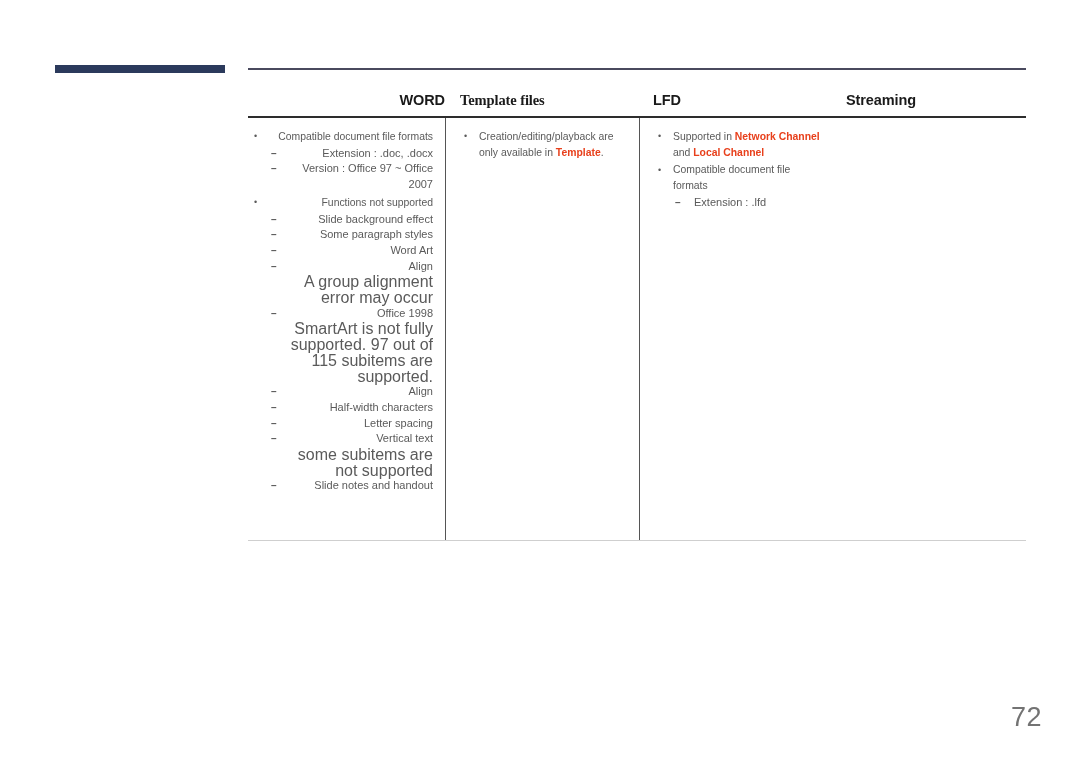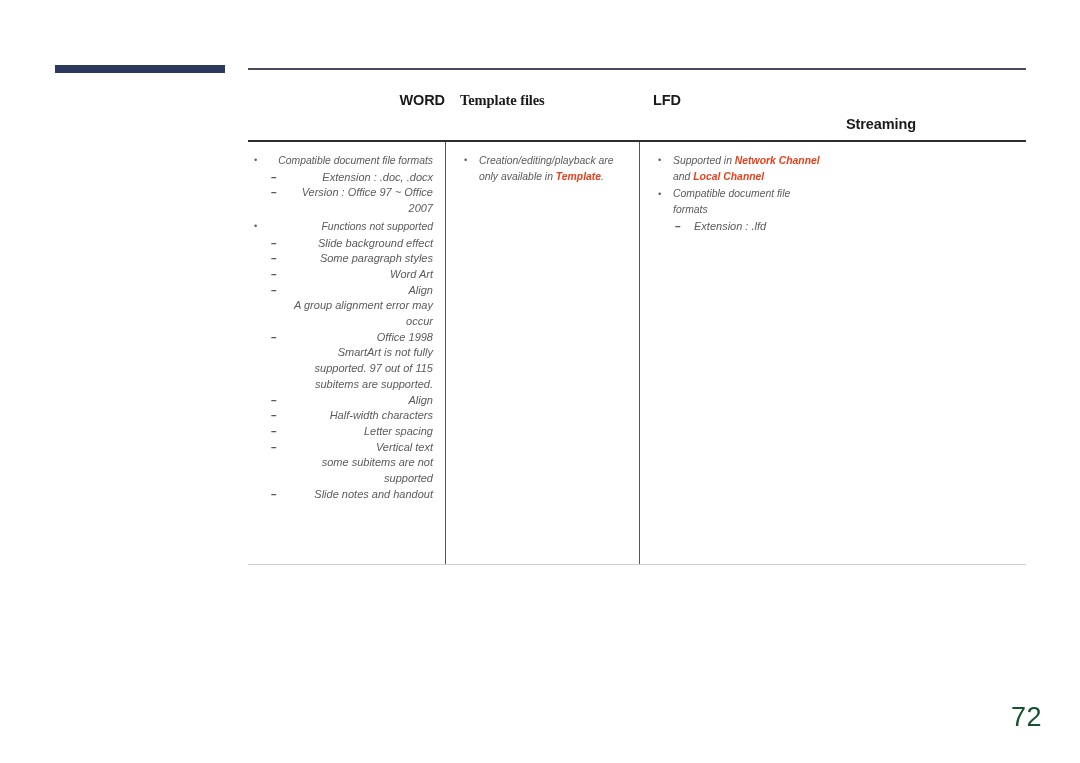--- a/index.html
+++ b/index.html
@@ -58,21 +58,21 @@
     line-height: 1.2;
     padding-left: 2px;
   }
   .col-1 { width: 197px; flex: 0 0 197px; text-align: right; }
   .col-2 { width: 194px; flex: 0 0 194px; }
   .col-3 { width: 194px; flex: 0 0 194px; }
   .col-4 { width: 193px; flex: 0 0 193px; }
 
   .head-cell.c2 { padding-left: 15px; font-family: Liberation Serif, serif; }
   .head-cell.c3 { padding-left: 14px; }
-  .head-cell.c4 { padding-left: 13px; margin-top: 24px; }
+  .head-cell.c4 { padding-left: 13px; }
 
   
   .table-head-rule {
     height: 1.6px;
     background: #2d2d2d;
     width: 100%;
   }
 
   
   .body-row {
@@ -89,21 +89,20 @@
   .body-cell.c4 {
     border-left: 1.2px solid #555555;
     padding-left: 14px;
   }
 
   
   ul.lvl1 {
     list-style: none;
     margin: 0;
     padding: 0;
-    font-style: italic;
   }
   li.bullet {
     position: relative;
     padding-left: 19px;
     margin-bottom: 2px;
     font-size: 10.4px;
     line-height: 15.7px;
     color: #5a5a5a;
   }
   li.bullet > .btxt { display: block; }
@@ -136,38 +135,38 @@
     left: 2px;
     top: 0;
     font-size: 10px;
     color: #5a5a5a;
     font-weight: bold;
   }
   
   li.note {
     position: relative;
     padding-left: 21px;
-    font-size: 11px;
+    font-size: 16px;
     line-height: 15.7px;
     color: #5a5a5a;
     list-style: none;
   }
 
   .hl {
     color: #e8401c;
     font-weight: bold;
   }
 
   
   .page-number {
     position: absolute;
     right: 38px;
     bottom: 30px;
     font-size: 27px;
-    color: #14532d;
+    color: #737373;
     font-family: "Liberation Sans", sans-serif;
     letter-spacing: 0.5px;
   }
 </style>
 </head>
 <body>
 
 <div class="navy-bar"></div>
 
 <div class="doc-table">

